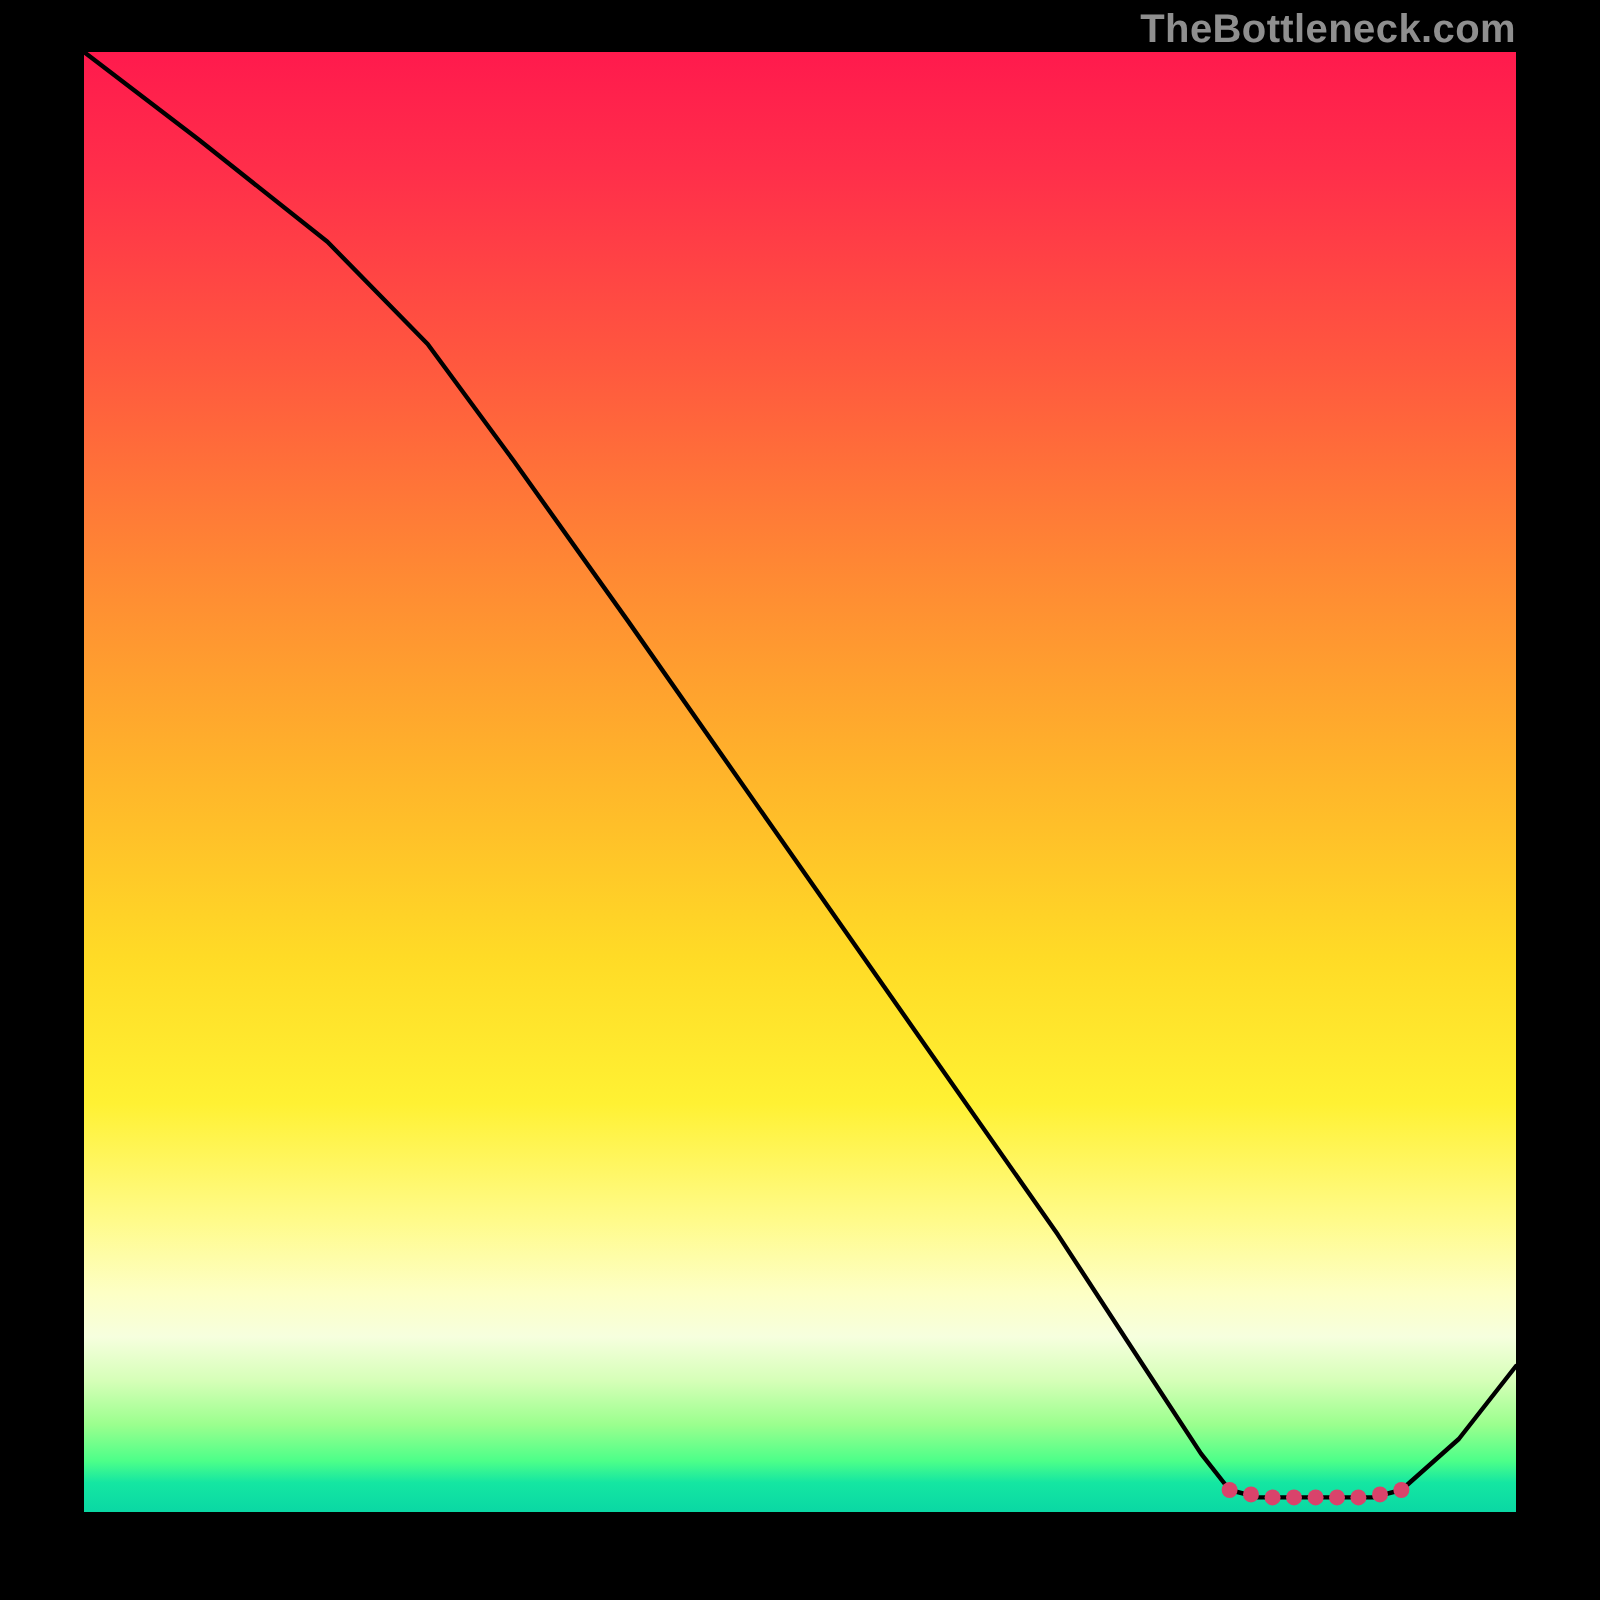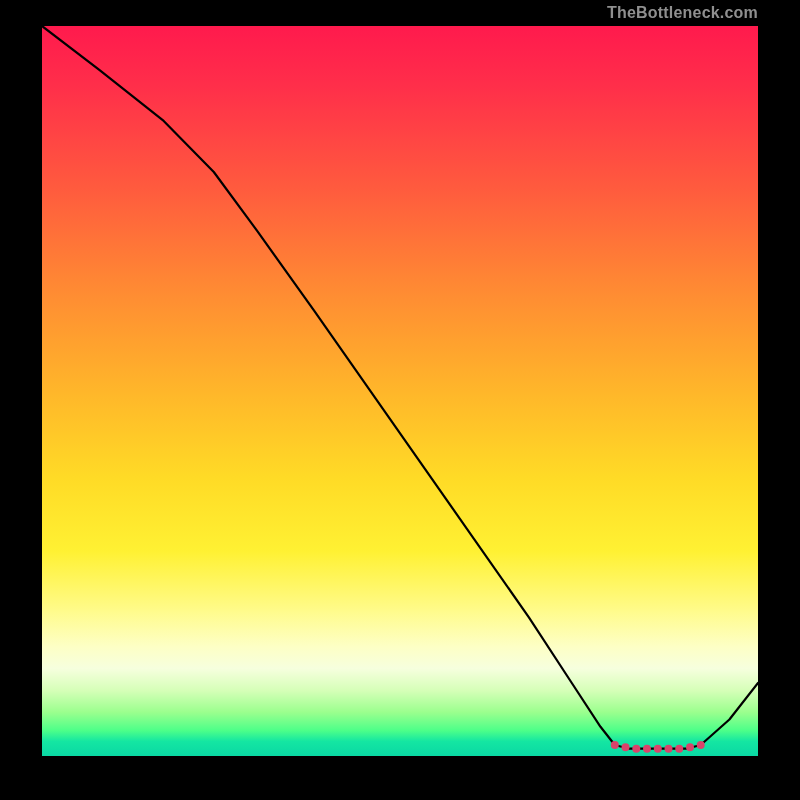--- a/index.html
+++ b/index.html
@@ -48,21 +48,21 @@
     left: 0;
     top: 0;
     width: 100%;
     height: 100%;
   }
   .watermark {
     position: absolute;
     top: 4px;
     right: 42px;
     color: #8f8f8f;
-    font-size: 16px;
+    font-size: 20px;
     font-weight: 600;
     letter-spacing: 0.2px;
     user-select: none;
   }
 </style>
 </head>
 <body>
 
 <div class="frame">
 

